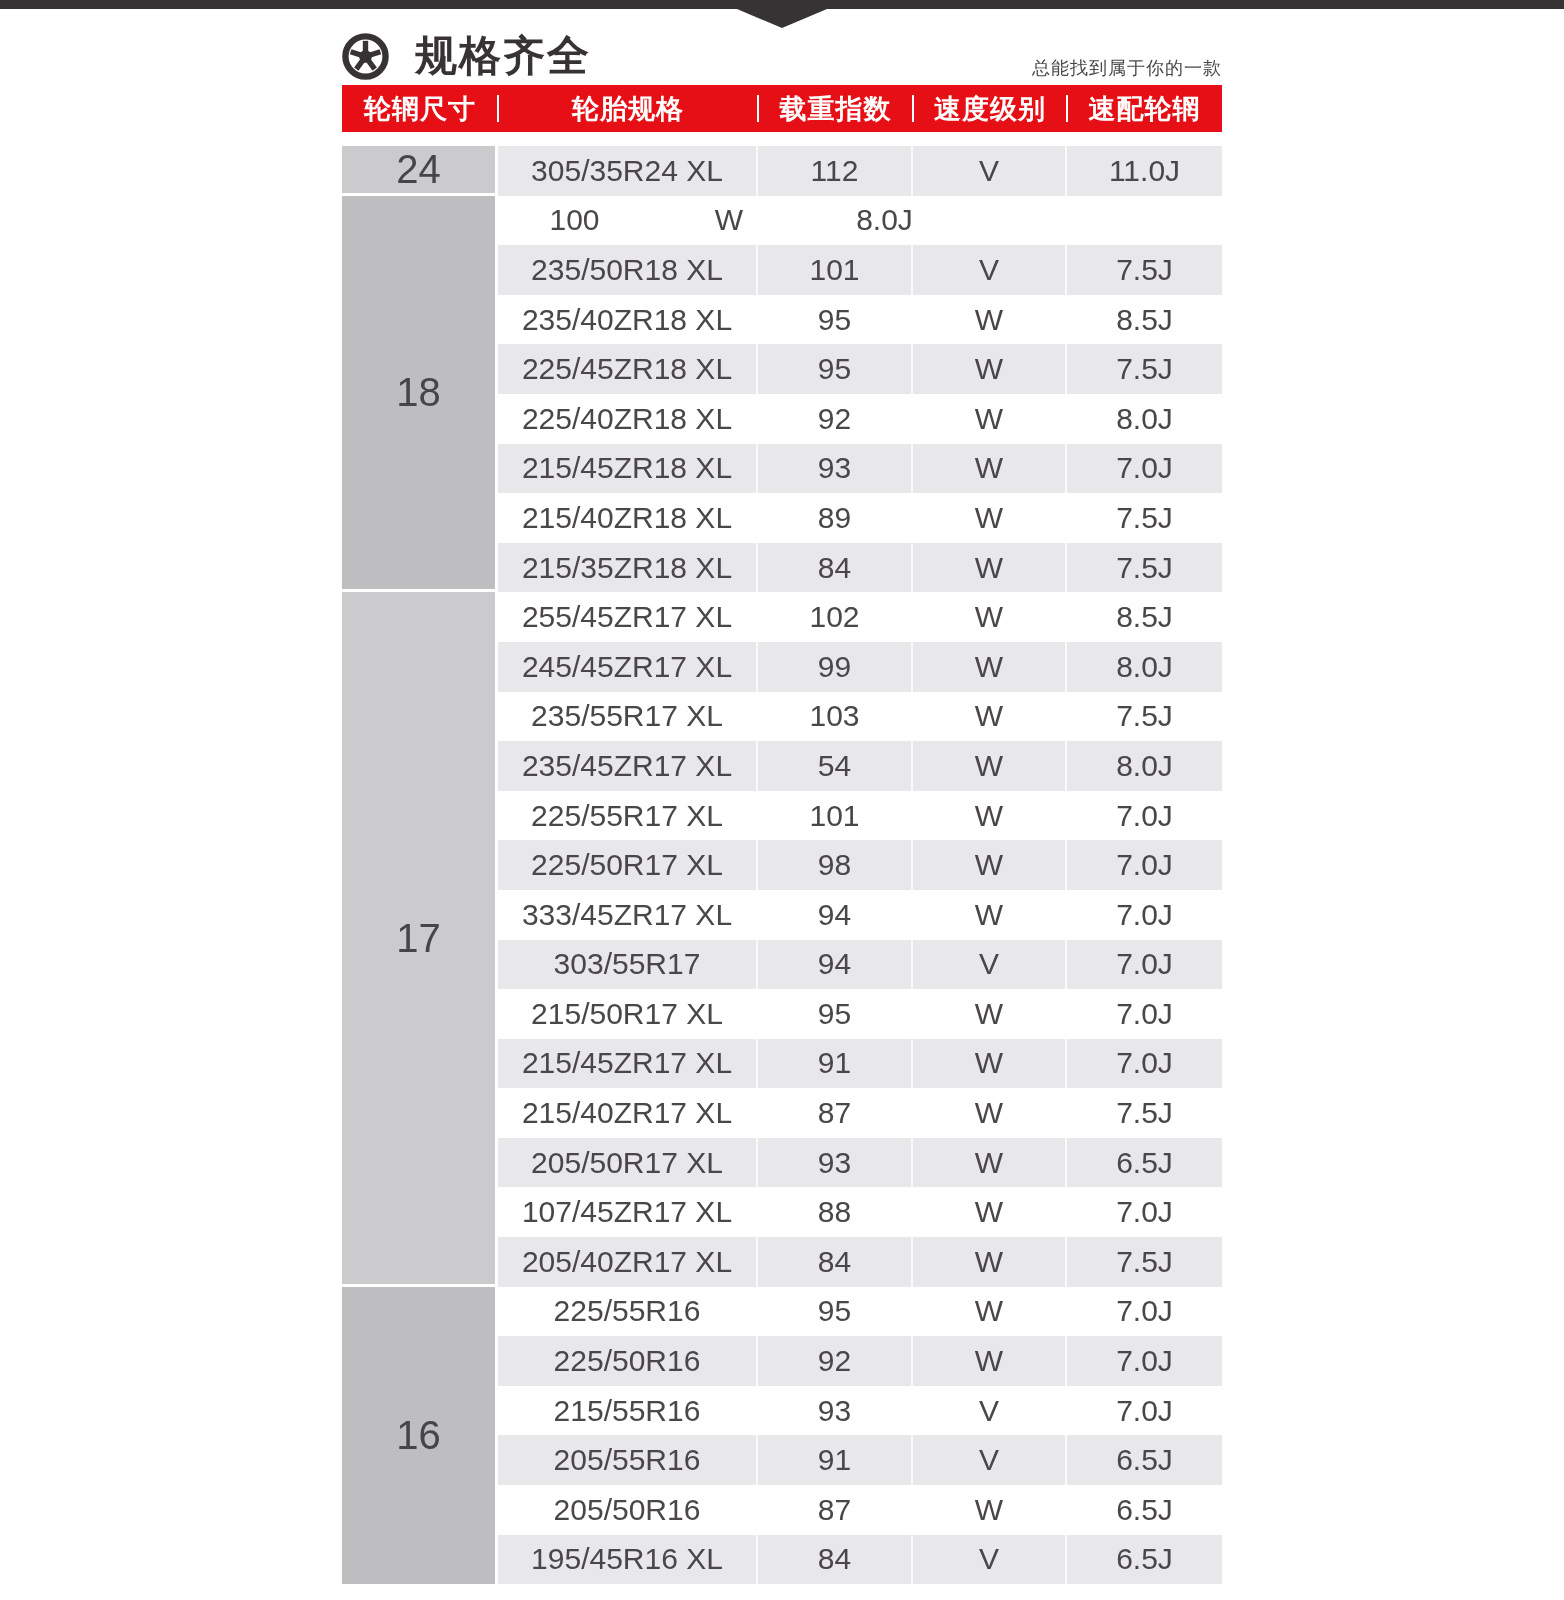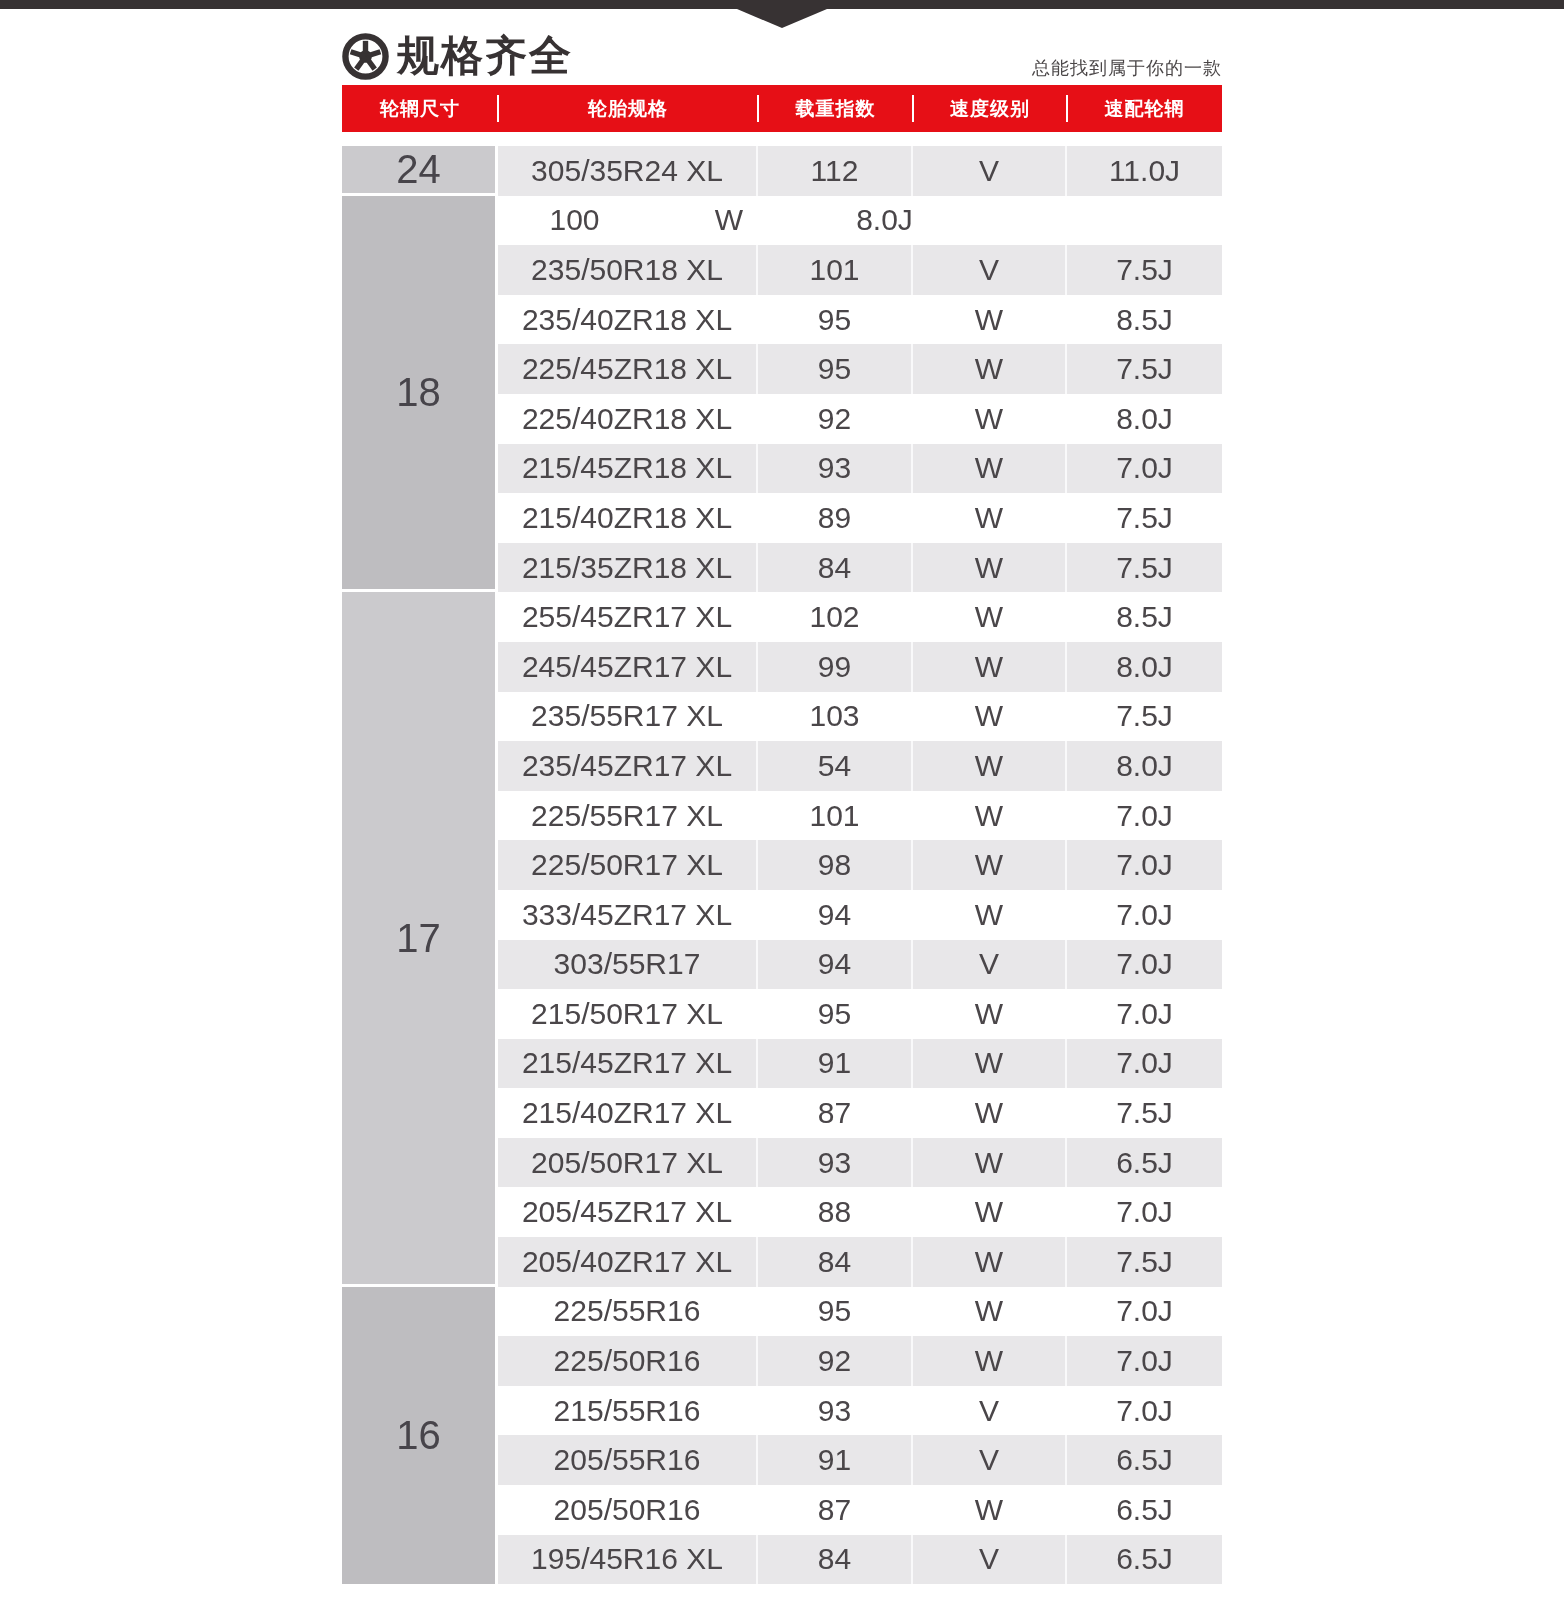--- a/index.html
+++ b/index.html
@@ -15,28 +15,28 @@
   html,body{width:1564px;height:1600px;background:#ffffff;overflow:hidden;}
   body{font-family:"Liberation Sans","DejaVu Sans",sans-serif;position:relative;}
 
   .topbar{position:absolute;left:0;top:0;width:1564px;height:9px;background:var(--topbar);}
   .pointer-tri{position:absolute;left:737px;top:9px;width:0;height:0;
     border-left:45px solid transparent;border-right:45px solid transparent;
     border-top:19px solid var(--topbar);}
 
   .brand{position:absolute;left:342px;top:30px;width:880px;height:52px;
     display:flex;justify-content:space-between;align-items:center;}
-  .brand-left{display:flex;align-items:center;gap:8px;}
+  .brand-left{display:flex;align-items:center;gap:26px;}
   .brand-title{font-size:42px;font-weight:bold;color:var(--topbar);letter-spacing:2px;}
   .brand-sub{font-size:18px;color:#4a4647;letter-spacing:1px;align-self:flex-end;padding-bottom:2px;}
 
   .spec-table{position:absolute;left:342px;top:85px;width:880px;}
   .thead{display:flex;height:47px;background:var(--red);}
   .th{display:flex;align-items:center;justify-content:center;
-    color:var(--header-text);font-size:19px;font-weight:bold;letter-spacing:1px;position:relative;}
+    color:var(--header-text);font-size:27px;font-weight:bold;letter-spacing:1px;position:relative;}
   .th.w0{width:156px}.th.w1{width:260px}.th.w2{width:155px}.th.w3{width:154px}.th.w4{width:155px}
   .th + .th::before{content:"";position:absolute;left:-1px;top:10px;width:2px;height:27px;background:#ffffff;}
 
   .tbody{position:relative;margin-top:14px;}
   .rim-col{position:absolute;left:0;top:0;width:156px;}
   .rim-group{display:flex;align-items:center;justify-content:center;
     width:156px;border-right:3px solid #ffffff;font-size:40px;color:#47444a;}
   .rim-group.light{background:var(--group-light);}
   .rim-group.dark{background:var(--group-dark);}
   .rim-group:not(:last-child){border-bottom:3px solid #ffffff;}
@@ -221,21 +221,21 @@
           <div class="cell c2">W</div>
           <div class="cell c3">7.5J</div>
         </div>
         <div class="row">
           <div class="cell c0">205/50R17 XL</div>
           <div class="cell c1">93</div>
           <div class="cell c2">W</div>
           <div class="cell c3">6.5J</div>
         </div>
         <div class="row">
-          <div class="cell c0">205/45ZR17 XL</div>
+          <div class="cell c0">107/45ZR17 XL</div>
           <div class="cell c1">88</div>
           <div class="cell c2">W</div>
           <div class="cell c3">7.0J</div>
         </div>
         <div class="row">
           <div class="cell c0">205/40ZR17 XL</div>
           <div class="cell c1">84</div>
           <div class="cell c2">W</div>
           <div class="cell c3">7.5J</div>
         </div>

